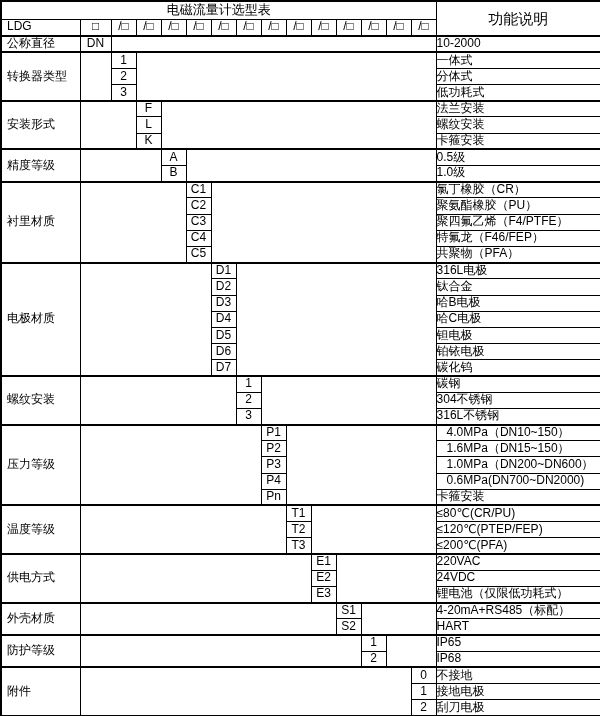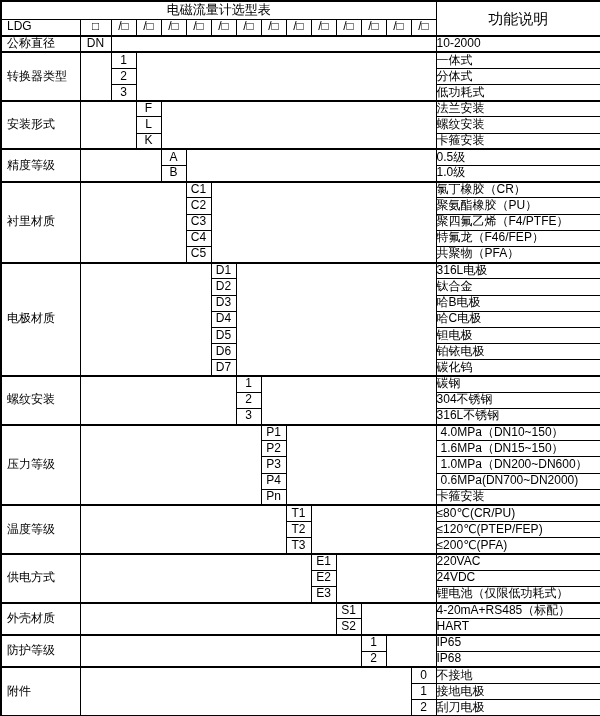--- a/index.html
+++ b/index.html
@@ -16,21 +16,21 @@
   }
   td{padding:0;overflow:hidden;white-space:nowrap;line-height:1.15;vertical-align:middle;}
   tr.hr1{height:18px;}
   tr.hr2{height:17px;}
   tr.r{height:16.2px;}
   .title{text-align:center;font-size:13px;border-bottom:1px solid #000;}
   .fnhdr{border-left:1px solid #000;text-align:center;font-size:15px;}
   .lbl{border-right:1px solid #000;padding-left:5px;text-align:left;}
   .code{border:1px solid #000;text-align:center;}
   .desc{border:1px solid #000;}
-  .desc.left{text-align:left;padding-left:4px;}
+  .desc.left{text-align:left;padding-left:10px;}
   .sp{border:0;}
   .gt{border-top:2px solid #000;}
 </style>
 </head>
 <body>
 
 <div class="sheet">
 <table class="sel">
 <colgroup>
   <col style="width:79px">

